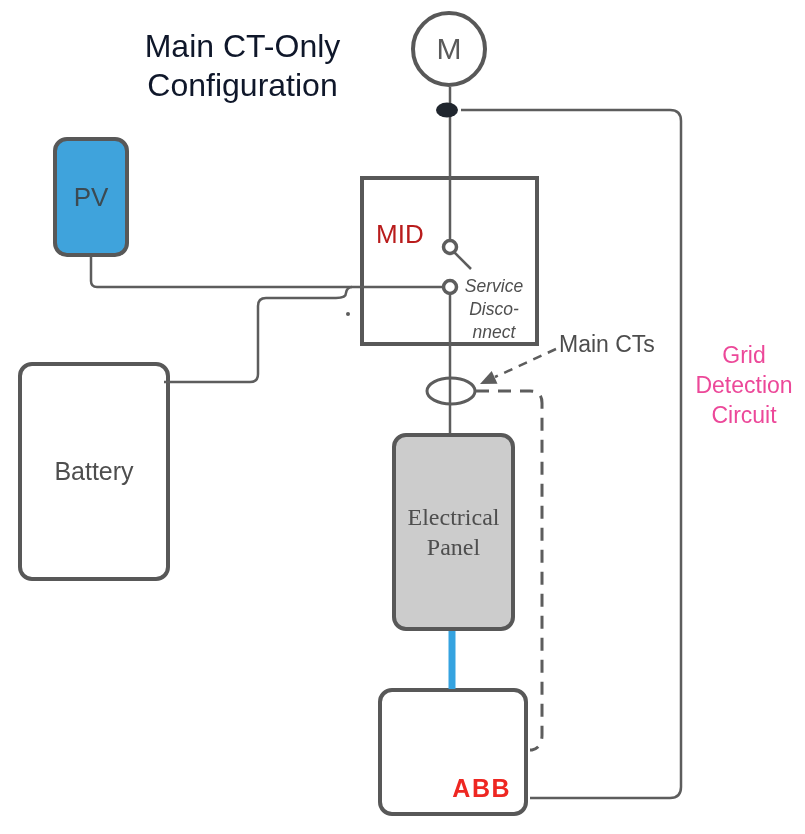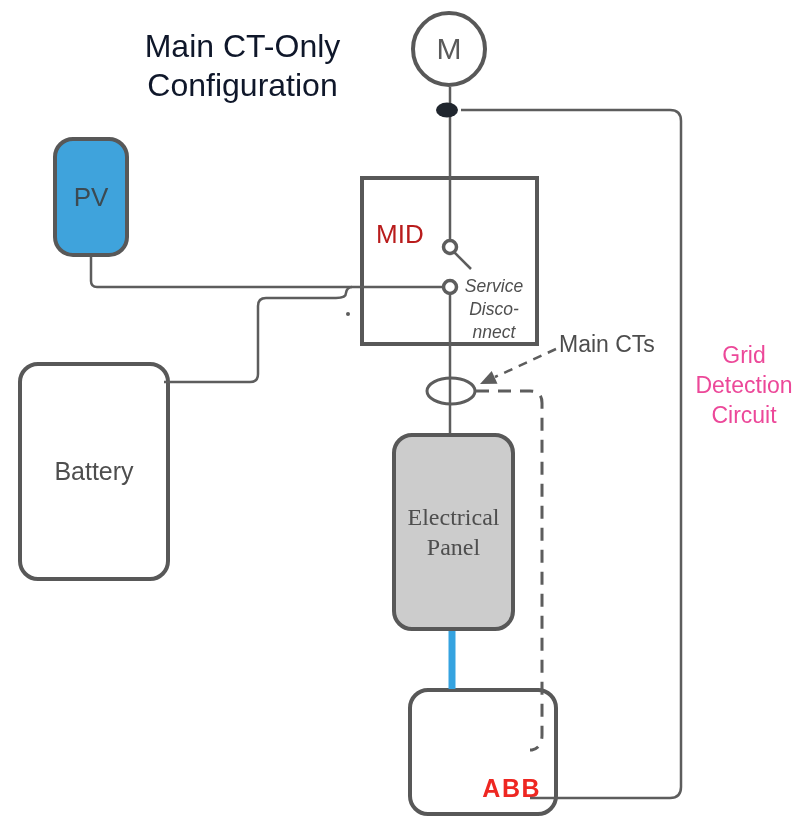--- a/index.html
+++ b/index.html
@@ -2,31 +2,31 @@
 <html><head>
 <meta charset="utf-8">
 <style>
   html,body{margin:0;padding:0;background:#ffffff;}
   #canvas{
     position:relative;width:805px;height:834px;background:#ffffff;
     font-family:"Liberation Sans", sans-serif;color:#4d4d4d;overflow:hidden;
   }
   .box{
     position:absolute;box-sizing:border-box;background:#ffffff;
-    border:4px solid #585858;border-radius:20px;
+    border:4px solid #585858;border-radius:14px;
     display:flex;align-items:center;justify-content:center;
     text-align:center;z-index:1;color:#4e4e4e;
   }
   #meter-node{left:411px;top:11px;width:76px;height:76px;border-radius:50%;font-size:30px;color:#5a5a5a;}
   #pv-node{left:53px;top:137px;width:76px;height:120px;background:#3fa3dc;font-size:26px;color:#3c4a52;}
   #battery-node{left:18px;top:332px;width:152px;height:219px;font-size:25px;margin-top:30px;}
   #mid-box{left:360px;top:176px;width:179px;height:170px;border-radius:0;}
   #panel-node{left:392px;top:433px;width:123px;height:198px;background:#cccccc;font-size:24px;line-height:1.25;}
   #panel-node .lbl{width:112px;font-family:Liberation Serif, serif;}
-  #inverter-node{left:378px;top:688px;width:150px;height:128px;margin-left:30px;}
+  #inverter-node{left:378px;top:688px;width:150px;height:128px;}
   #abb-logo{
     position:absolute;right:13px;bottom:9px;font-size:25px;font-weight:800;
     letter-spacing:1.5px;color:#ee2722;font-family:"Liberation Sans",sans-serif;
   }
   .flabel{position:absolute;z-index:3;}
   #diagram-title{left:130px;top:27px;width:225px;font-size:32px;line-height:1.22;text-align:center;color:#0f172a;}
   #mid-label{left:376px;top:219px;font-size:26px;color:#b91c1c;}
   #service-label{left:461px;top:275px;width:66px;font-size:17.5px;font-style:italic;text-align:center;line-height:1.32;color:#4f4f4f;}
   #main-cts-label{left:559px;top:331px;font-size:23px;color:#4d4d4d;text-align:right;}
   #grid-label{left:686px;top:341px;width:116px;font-size:23px;line-height:1.3;text-align:center;color:#ec4899;}

